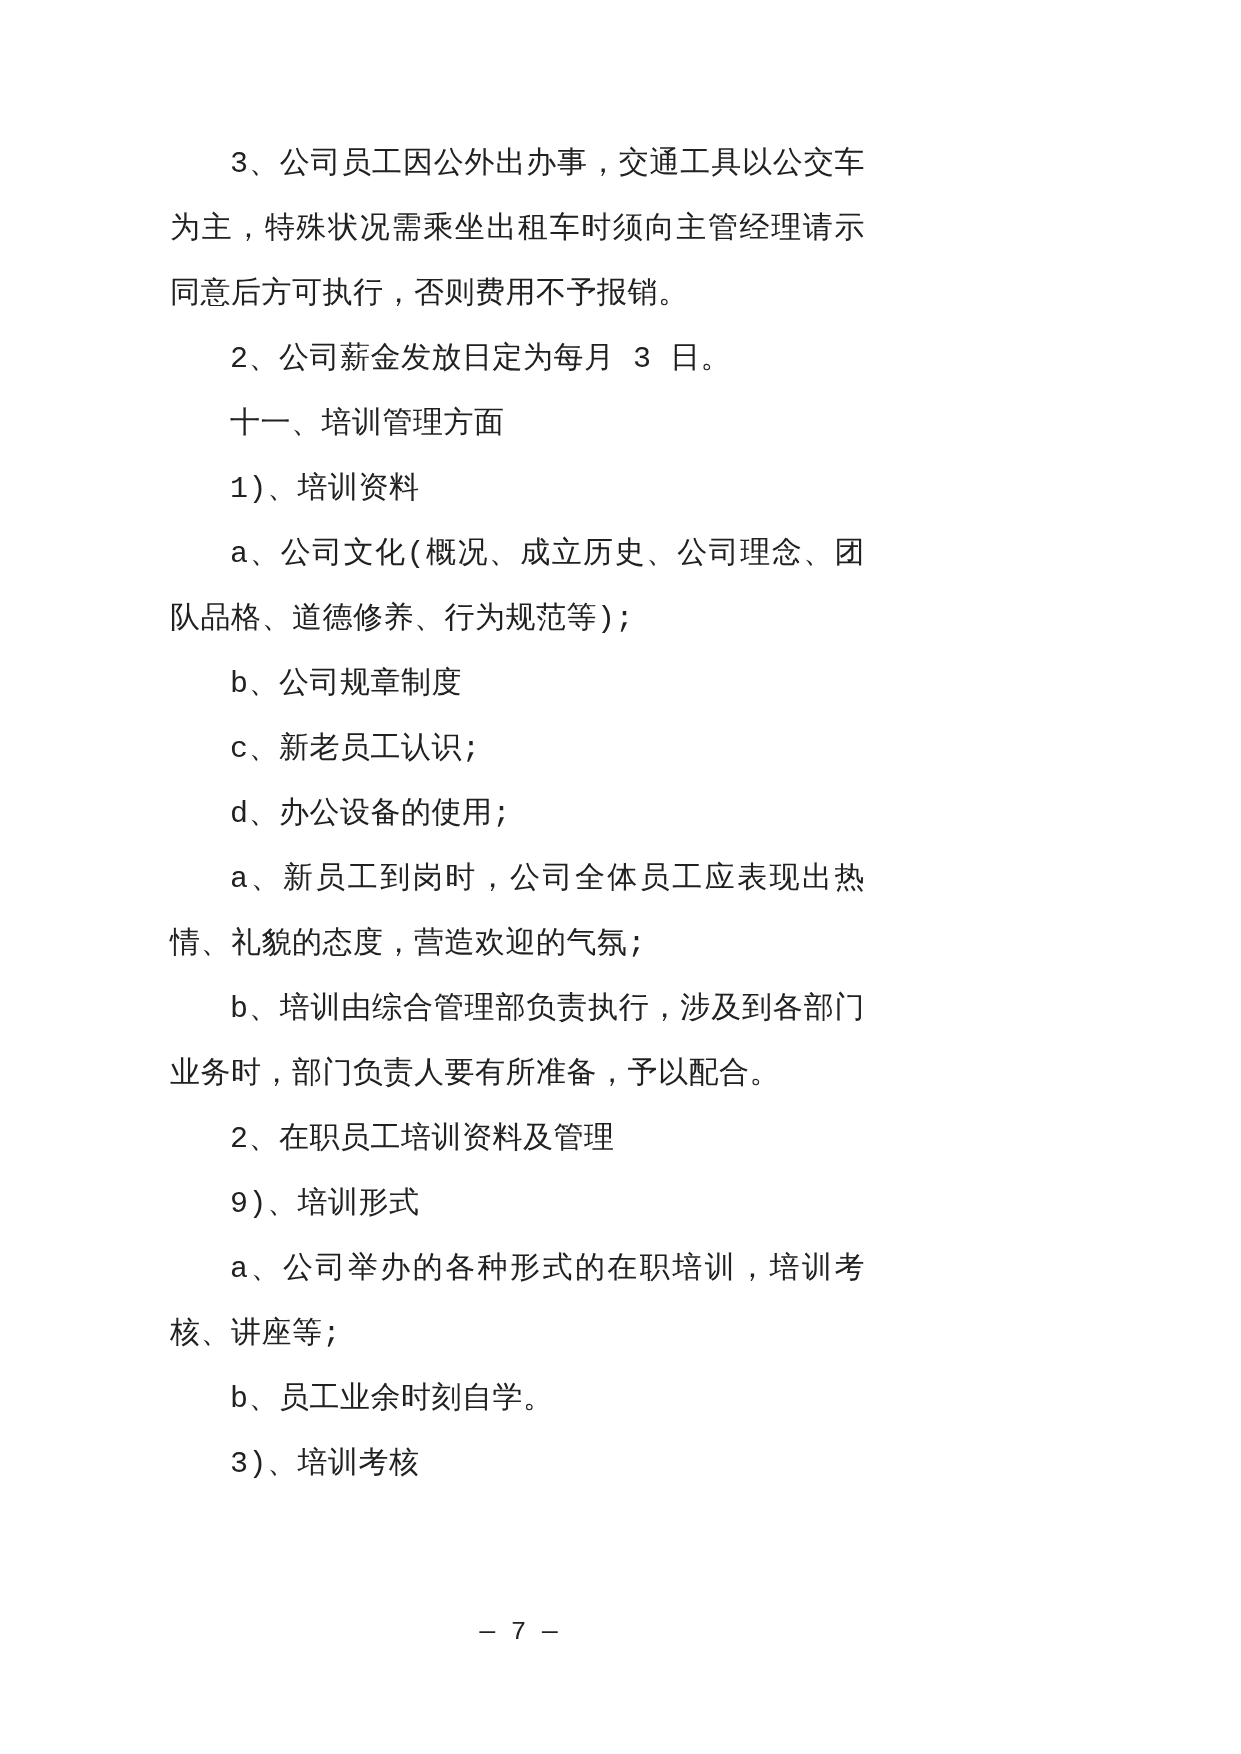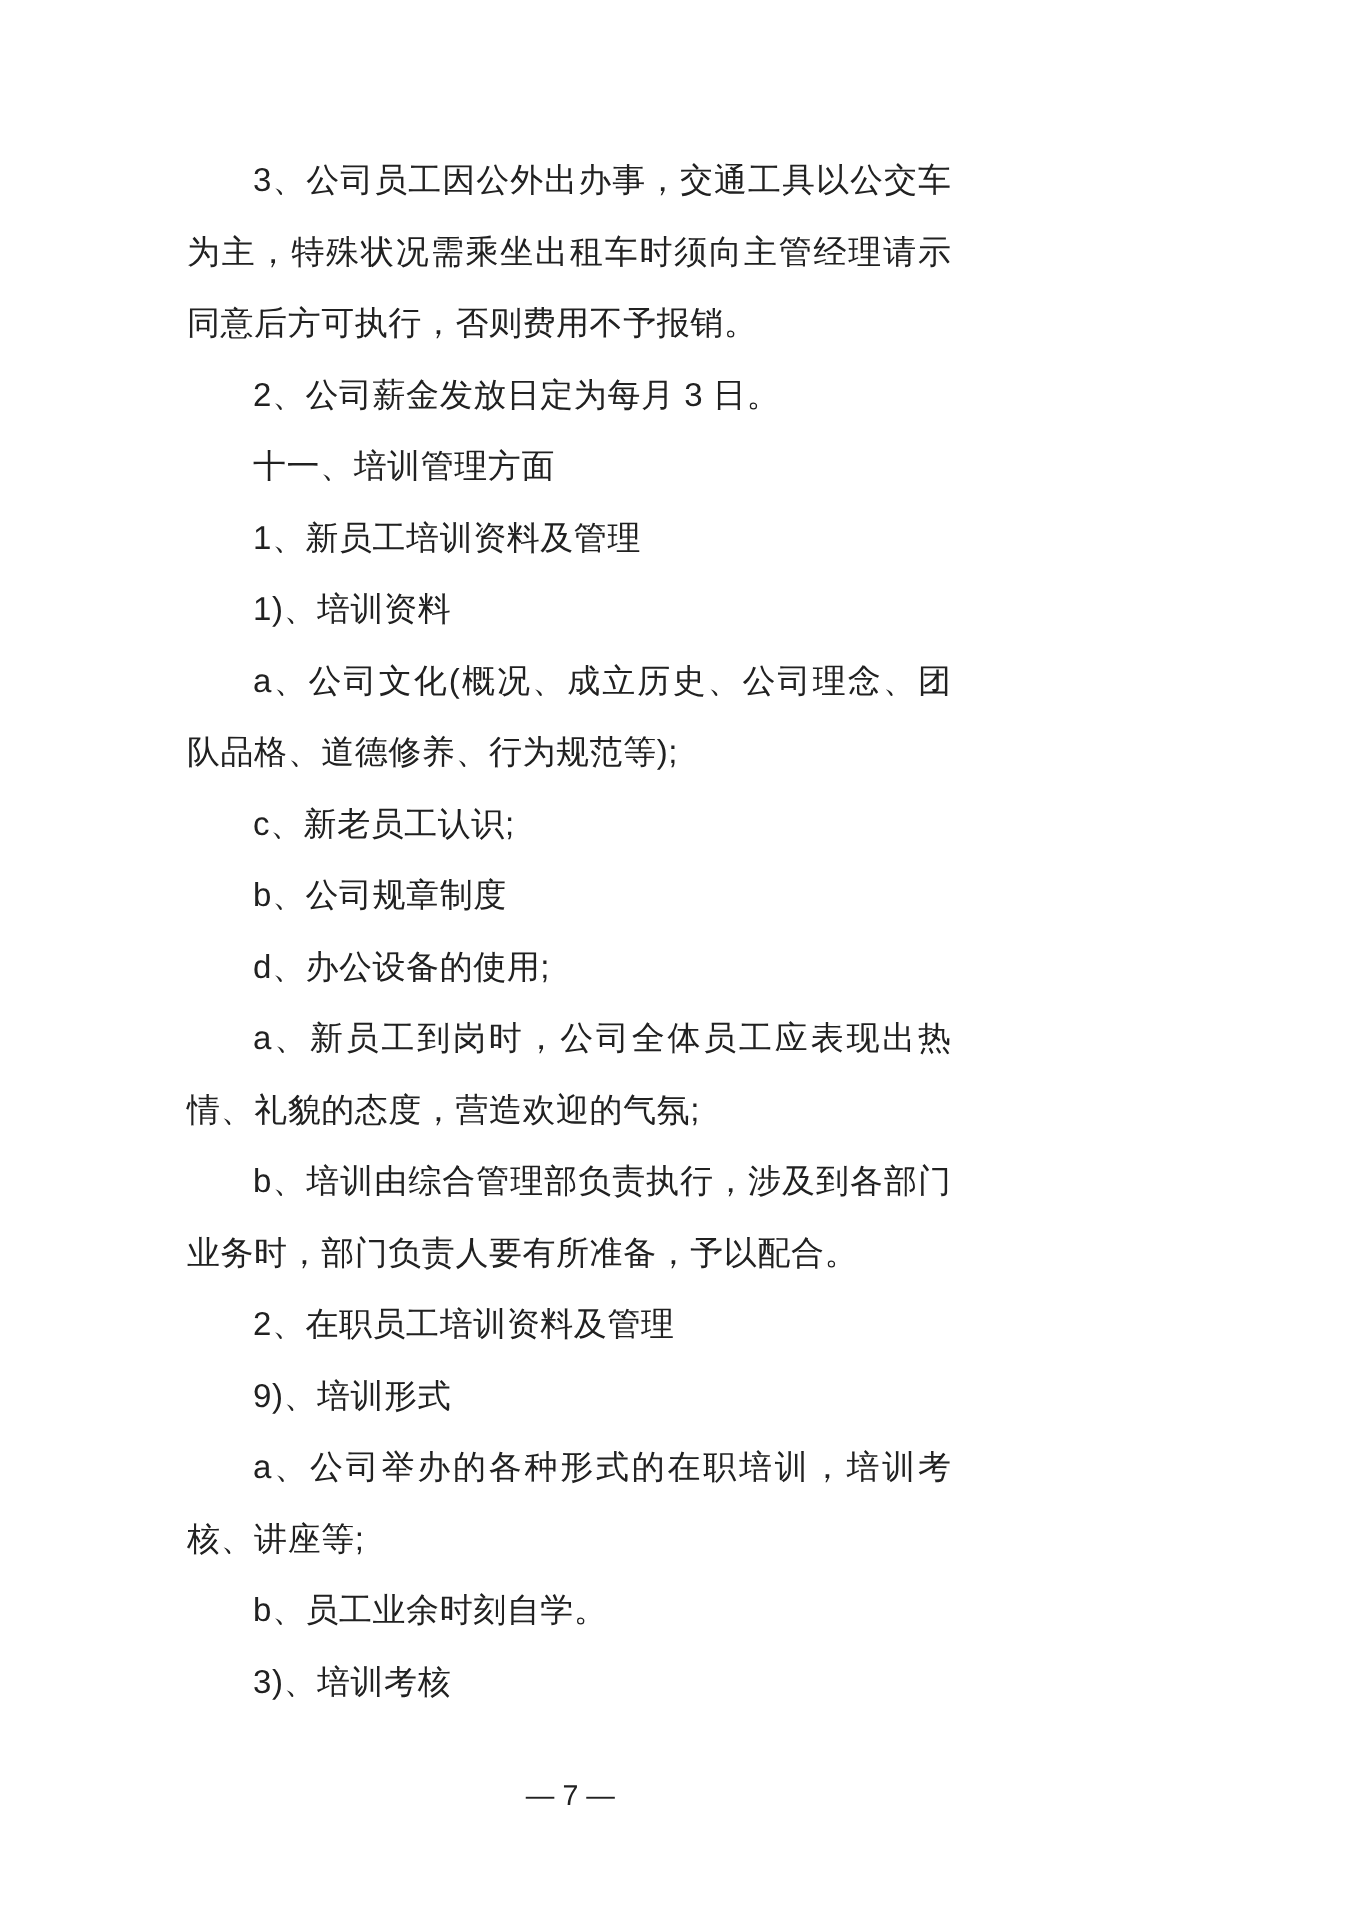--- a/index.html
+++ b/index.html
@@ -5,21 +5,21 @@
   html, body {
     margin: 0;
     padding: 0;
     background: #ffffff;
   }
   .page {
     position: relative;
     width: 1037px;
     height: 1754px;
     background: #ffffff;
-    font-family: Liberation Sans, sans-serif;
+    font-family: Liberation Mono, monospace;
     color: #212121;
     overflow: hidden;
   }
   .content {
     position: absolute;
     left: 170px;
     right: 172px;
     top: 132px;
   }
   .content p {
@@ -45,25 +45,24 @@
   }
 </style>
 </head>
 <body>
 
 <div class="page">
   <div class="content">
     <p>3、公司员工因公外出办事，交通工具以公交车为主，特殊状况需乘坐出租车时须向主管经理请示同意后方可执行，否则费用不予报销。</p>
     <p>2、公司薪金发放日定为每月 3 日。</p>
     <p>十一、培训管理方面</p>
-    <p>1、新员工培训资料及管理</p>
     <p>1)、培训资料</p>
     <p>a、公司文化(概况、成立历史、公司理念、团队品格、道德修养、行为规范等);</p>
+    <p>b、公司规章制度</p>
     <p>c、新老员工认识;</p>
-    <p>b、公司规章制度</p>
     <p>d、办公设备的使用;</p>
     <p>a、新员工到岗时，公司全体员工应表现出热情、礼貌的态度，营造欢迎的气氛;</p>
     <p>b、培训由综合管理部负责执行，涉及到各部门业务时，部门负责人要有所准备，予以配合。</p>
     <p>2、在职员工培训资料及管理</p>
     <p>9)、培训形式</p>
     <p>a、公司举办的各种形式的在职培训，培训考核、讲座等;</p>
     <p>b、员工业余时刻自学。</p>
     <p>3)、培训考核</p>
   </div>
   <div class="footer">— 7 —</div>

